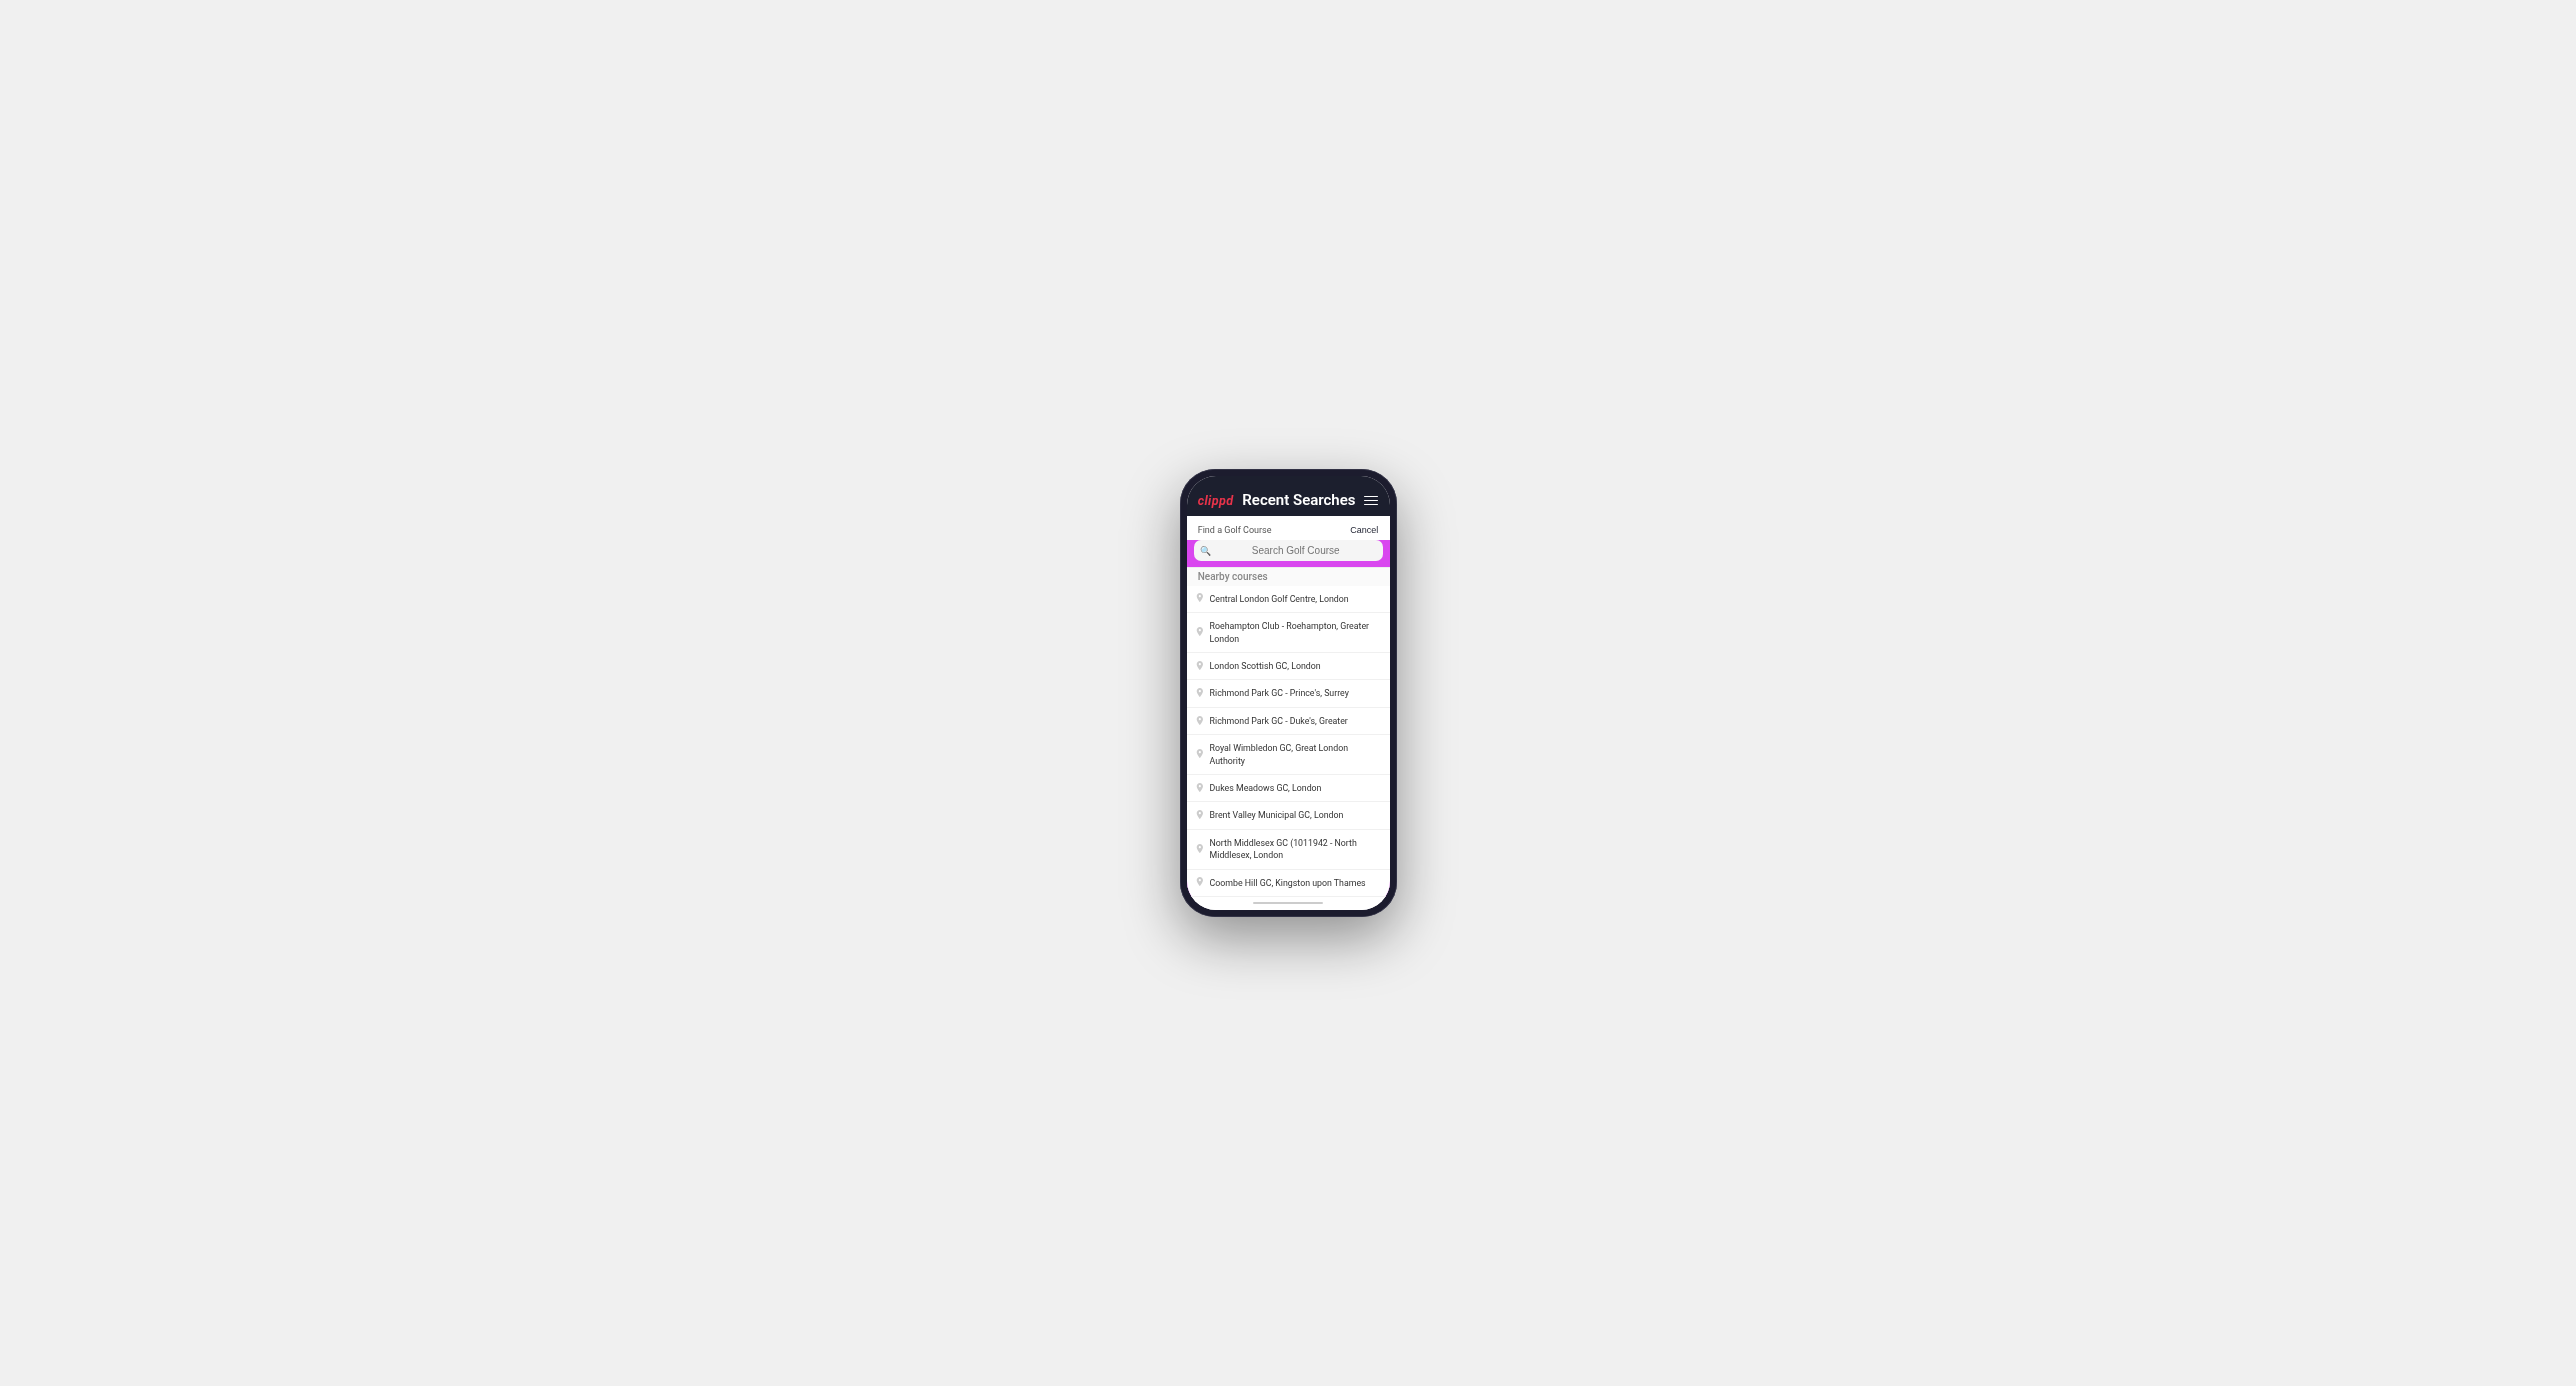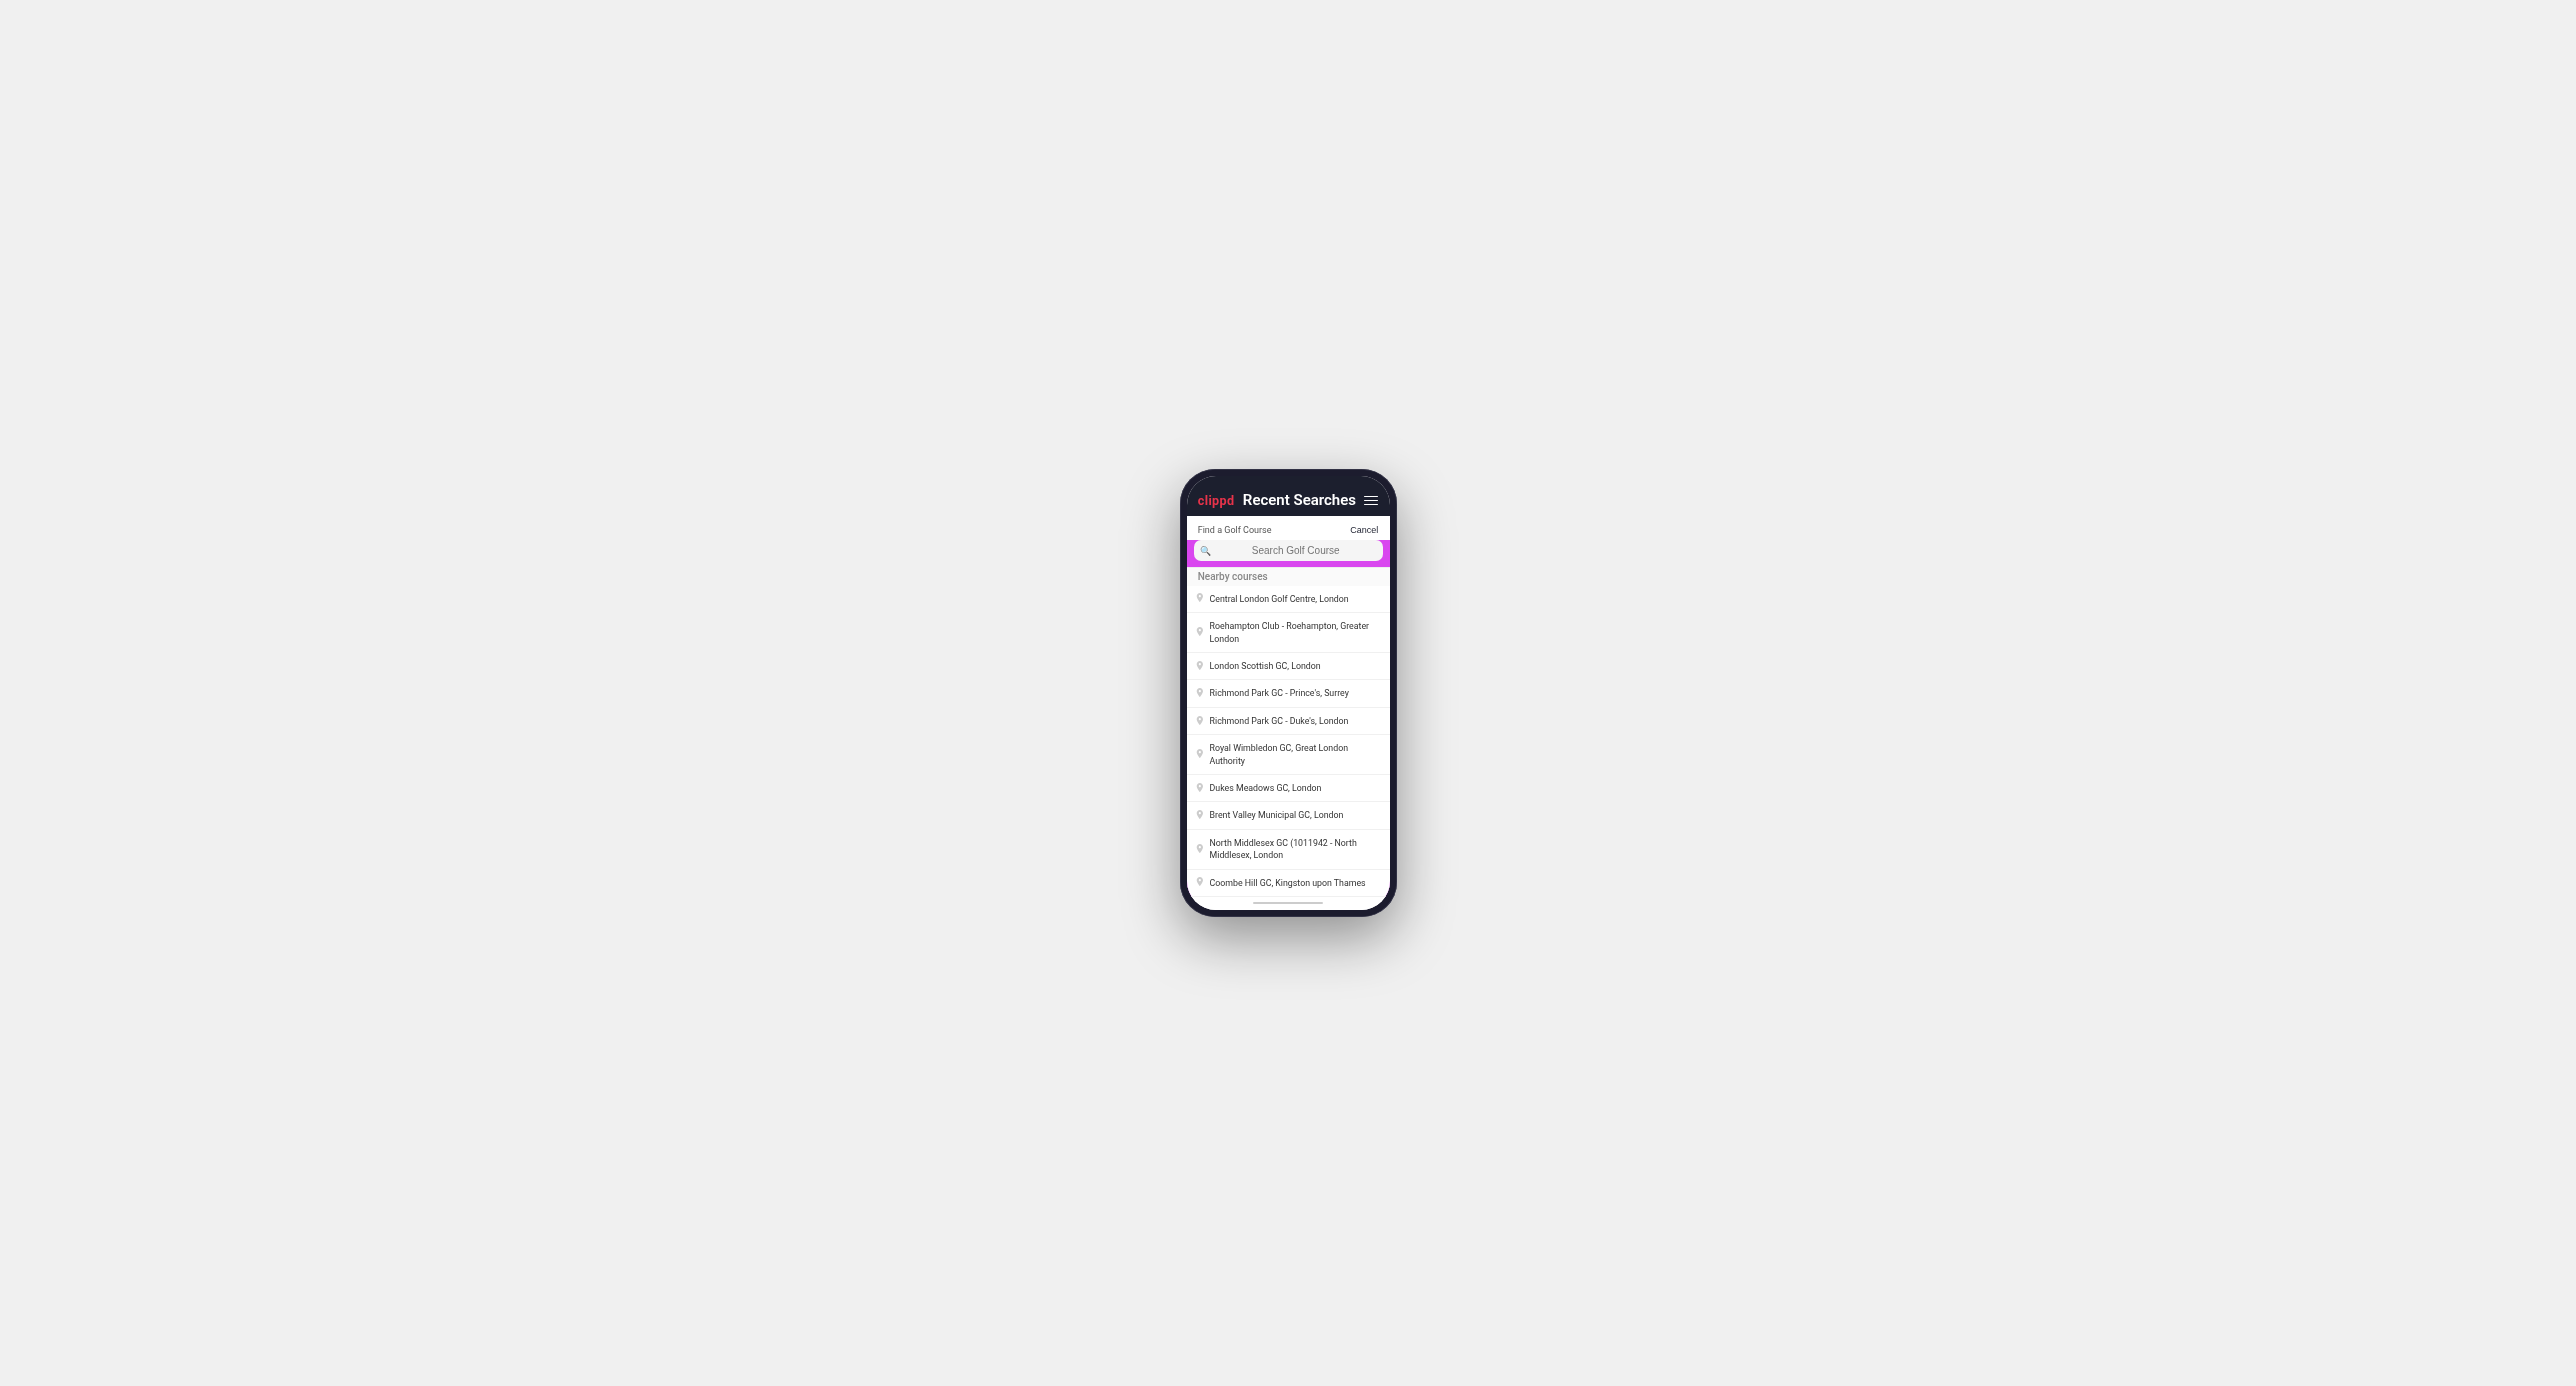--- a/index.html
+++ b/index.html
@@ -47,20 +47,21 @@
       align-items: center;
       justify-content: space-between;
       flex-shrink: 0;
     }
 
     .nav-logo {
       font-size: 12.6px;
       font-weight: 700;
       color: #e8334a;
       letter-spacing: 0.4px;
+      font-style: italic;
     }
 
     .nav-title {
       font-size: 15px;
       font-weight: 600;
       color: #ffffff;
     }
 
     .nav-menu-icon {
       display: flex;
@@ -253,21 +254,21 @@
           <div class="course-item">
             <span class="pin-icon" style="color: rgb(187, 187, 187); font-size: 8.4px;"><svg width="7.7" height="9.8" viewBox="0 0 11 14" fill="none">
                 <path d="M5.5 0C3.01 0 1 2.01 1 4.5C1 7.5 5.5 13 5.5 13C5.5 13 10 7.5 10 4.5C10 2.01 7.99 0 5.5 0ZM5.5 6C4.67 6 4 5.33 4 4.5C4 3.67 4.67 3 5.5 3C6.33 3 7 3.67 7 4.5C7 5.33 6.33 6 5.5 6Z" fill="#ccc"></path>
               </svg></span>
             <span class="course-name">Richmond Park GC - Prince's, Surrey</span>
           </div>
           <div class="course-item">
             <span class="pin-icon" style="color: rgb(187, 187, 187); font-size: 8.4px;"><svg width="7.7" height="9.8" viewBox="0 0 11 14" fill="none">
                 <path d="M5.5 0C3.01 0 1 2.01 1 4.5C1 7.5 5.5 13 5.5 13C5.5 13 10 7.5 10 4.5C10 2.01 7.99 0 5.5 0ZM5.5 6C4.67 6 4 5.33 4 4.5C4 3.67 4.67 3 5.5 3C6.33 3 7 3.67 7 4.5C7 5.33 6.33 6 5.5 6Z" fill="#ccc"></path>
               </svg></span>
-            <span class="course-name">Richmond Park GC - Duke's, London</span>
+            <span class="course-name">Richmond Park GC - Duke's, Greater</span>
           </div>
           <div class="course-item">
             <span class="pin-icon" style="color: rgb(187, 187, 187); font-size: 8.4px;"><svg width="7.7" height="9.8" viewBox="0 0 11 14" fill="none">
                 <path d="M5.5 0C3.01 0 1 2.01 1 4.5C1 7.5 5.5 13 5.5 13C5.5 13 10 7.5 10 4.5C10 2.01 7.99 0 5.5 0ZM5.5 6C4.67 6 4 5.33 4 4.5C4 3.67 4.67 3 5.5 3C6.33 3 7 3.67 7 4.5C7 5.33 6.33 6 5.5 6Z" fill="#ccc"></path>
               </svg></span>
             <span class="course-name">Royal Wimbledon GC, Great London Authority</span>
           </div>
           <div class="course-item">
             <span class="pin-icon" style="color: rgb(187, 187, 187); font-size: 8.4px;"><svg width="7.7" height="9.8" viewBox="0 0 11 14" fill="none">
                 <path d="M5.5 0C3.01 0 1 2.01 1 4.5C1 7.5 5.5 13 5.5 13C5.5 13 10 7.5 10 4.5C10 2.01 7.99 0 5.5 0ZM5.5 6C4.67 6 4 5.33 4 4.5C4 3.67 4.67 3 5.5 3C6.33 3 7 3.67 7 4.5C7 5.33 6.33 6 5.5 6Z" fill="#ccc"></path>

